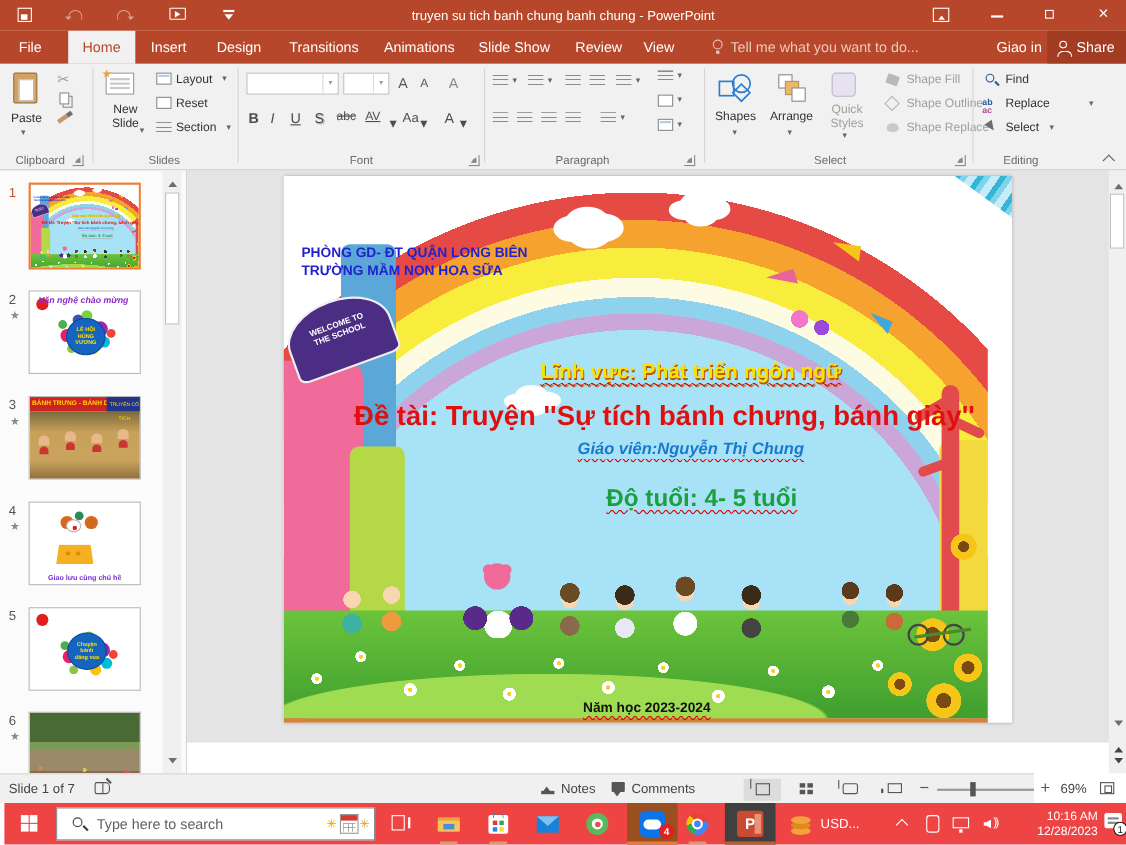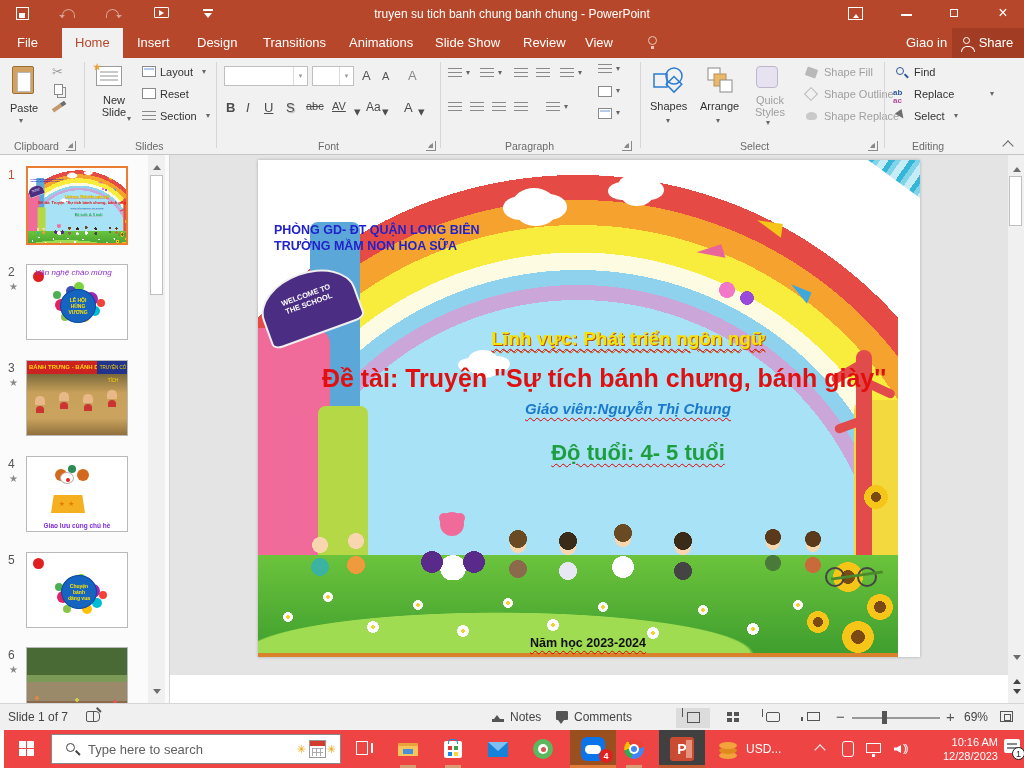--- a/index.html
+++ b/index.html
@@ -82,21 +82,21 @@
   .tstar { position:absolute; left:9px; font-size:10px; color:#8a8a8a; }
   .thumb { position:absolute; left:26px; width:102px; height:76px; background:#fff; border:1px solid #b9b9b9; overflow:hidden; }
   .thumb.sel { border:2px solid #ED7D31; }
   .tscroll { left:148px; top:0px; width:17px; height:548px; background:#f0f0f0; }
   .tri-up, .tri-dn { position:absolute; left:5px; width:0; height:0; border:4px solid transparent; }
   .tri-up { border-bottom:5px solid #6d6d6d; }
   .tri-dn { border-top:5px solid #6d6d6d; }
   .sthumb { position:absolute; left:2px; width:13px; background:#fff; border:1px solid #c0c0c0; }
 
   
-  .t2-head { position:absolute; left:8px; top:3px; font-size:8px; font-weight:normal; font-style:italic; color:#8B2BC8; white-space:nowrap; }
+  .t2-head { position:absolute; left:8px; top:3px; font-size:8px; font-weight:bold; font-style:italic; color:#8B2BC8; white-space:nowrap; }
   .reddot { position:absolute; width:11px; height:11px; border-radius:50%; background:#e02020; }
   .splash { position:absolute; width:8px; height:8px; border-radius:50%; background:#ff9800;
     box-shadow:-16px 4px 0 2px #e91e63, 14px -2px 0 3px #9c27b0, -6px -10px 0 1px #3f51b5, 18px 10px 0 1px #00bcd4,
       -20px -6px 0 0 #4caf50, 8px 16px 0 1px #ffc107, -12px 16px 0 0 #8bc34a, 24px 2px 0 0 #f44336, 2px -14px 0 1px #7bd33a; }
   .bluecircle { position:absolute; border-radius:50%; background:#1565c0; border:1px solid #0d47a1; color:#ffe000; font-weight:bold; text-align:center; }
   .t3-bar { position:absolute; left:0; top:0; width:102px; height:13px; background:#cc2222; }
   .t3-bar .tag { position:absolute; right:0; top:0; width:32px; height:13px; background:#22338c; color:#ffd700; font-size:4.5px; line-height:13px; text-align:center; }
   .t3-bar .main { position:absolute; left:2px; top:0; color:#ffd700; font-size:6px; font-weight:bold; line-height:13px; white-space:nowrap; }
   .t3-body { position:absolute; left:0; top:13px; width:102px; height:63px;
     background:linear-gradient(#7a6a3a, #c8a05a 30%, #caa45e 70%, #8a6a3a);}
@@ -183,21 +183,21 @@
 
   
   .rscroll { left:1008px; top:155px; width:16px; height:548px; background:#f0f0f0; }
   .rthumb { position:absolute; left:1px; top:21px; width:13px; height:50px; background:#fff; border:1px solid #c0c0c0; }
 
   
   .notesarea { left:170px; top:675px; width:854px; height:28px; background:#f4f4f4; border-top:1px solid #c9c9c9; }
   .notes-ph { position:absolute; left:12px; top:5px; font-size:14px; color:#666; }
 
   
-  .statusbar { left:0; top:703px; width:1024px; height:27px; background:#f0f0f0; border-top:1px solid #d6d6d6; font-size:12px; color:#444; }
+  .statusbar { left:0; top:703px; width:940px; height:27px; background:#f0f0f0; border-top:1px solid #d6d6d6; font-size:12px; color:#444; }
   .sb-ic { position:absolute; top:7px; }
   .book-ic { width:14px; height:11px; border:1.2px solid #555; border-radius:2px 4px 4px 2px; }
   .book-ic:after { content:""; position:absolute; left:6px; top:0; width:1px; height:9px; background:#555; }
   .book-ic:before { content:""; position:absolute; right:-3px; top:-3px; width:6px; height:1.5px; background:#555; transform:rotate(45deg); }
   .notes-ic { width:12px; height:10px; border-bottom:3px solid #555; }
   .notes-ic:after { content:""; position:absolute; left:2px; top:0; border:3px solid transparent; border-bottom:4px solid #555; }
   .cmt-ic { width:12px; height:9px; background:#555; border-radius:1px; }
   .cmt-ic:after { content:""; position:absolute; left:2px; top:9px; border:3px solid transparent; border-top:4px solid #555; }
   .view-ic { position:absolute; top:4px; width:34px; height:20px; text-align:center; }
   .view-ic.on { background:#dcdcdc; }
@@ -298,20 +298,21 @@
     <div class="tab" style="left:4px">File</div>
     <div class="tab active" style="left:62px">Home</div>
     <div class="tab" style="left:124px">Insert</div>
     <div class="tab" style="left:184px">Design</div>
     <div class="tab" style="left:250px">Transitions</div>
     <div class="tab" style="left:336px">Animations</div>
     <div class="tab" style="left:422px">Slide Show</div>
     <div class="tab" style="left:510px">Review</div>
     <div class="tab" style="left:572px">View</div>
     <div class="abs bulb"></div>
+    <div class="abs tellme">Tell me what you want to do...</div>
     <div class="tab signin">Giao in</div>
     <div class="abs sharebtn">Share</div>
     <div class="abs person"></div>
   </div>
 
   <div class="abs ribbon">
 
     <div class="abs clipboard-ic">
         <i></i>
       </div>

